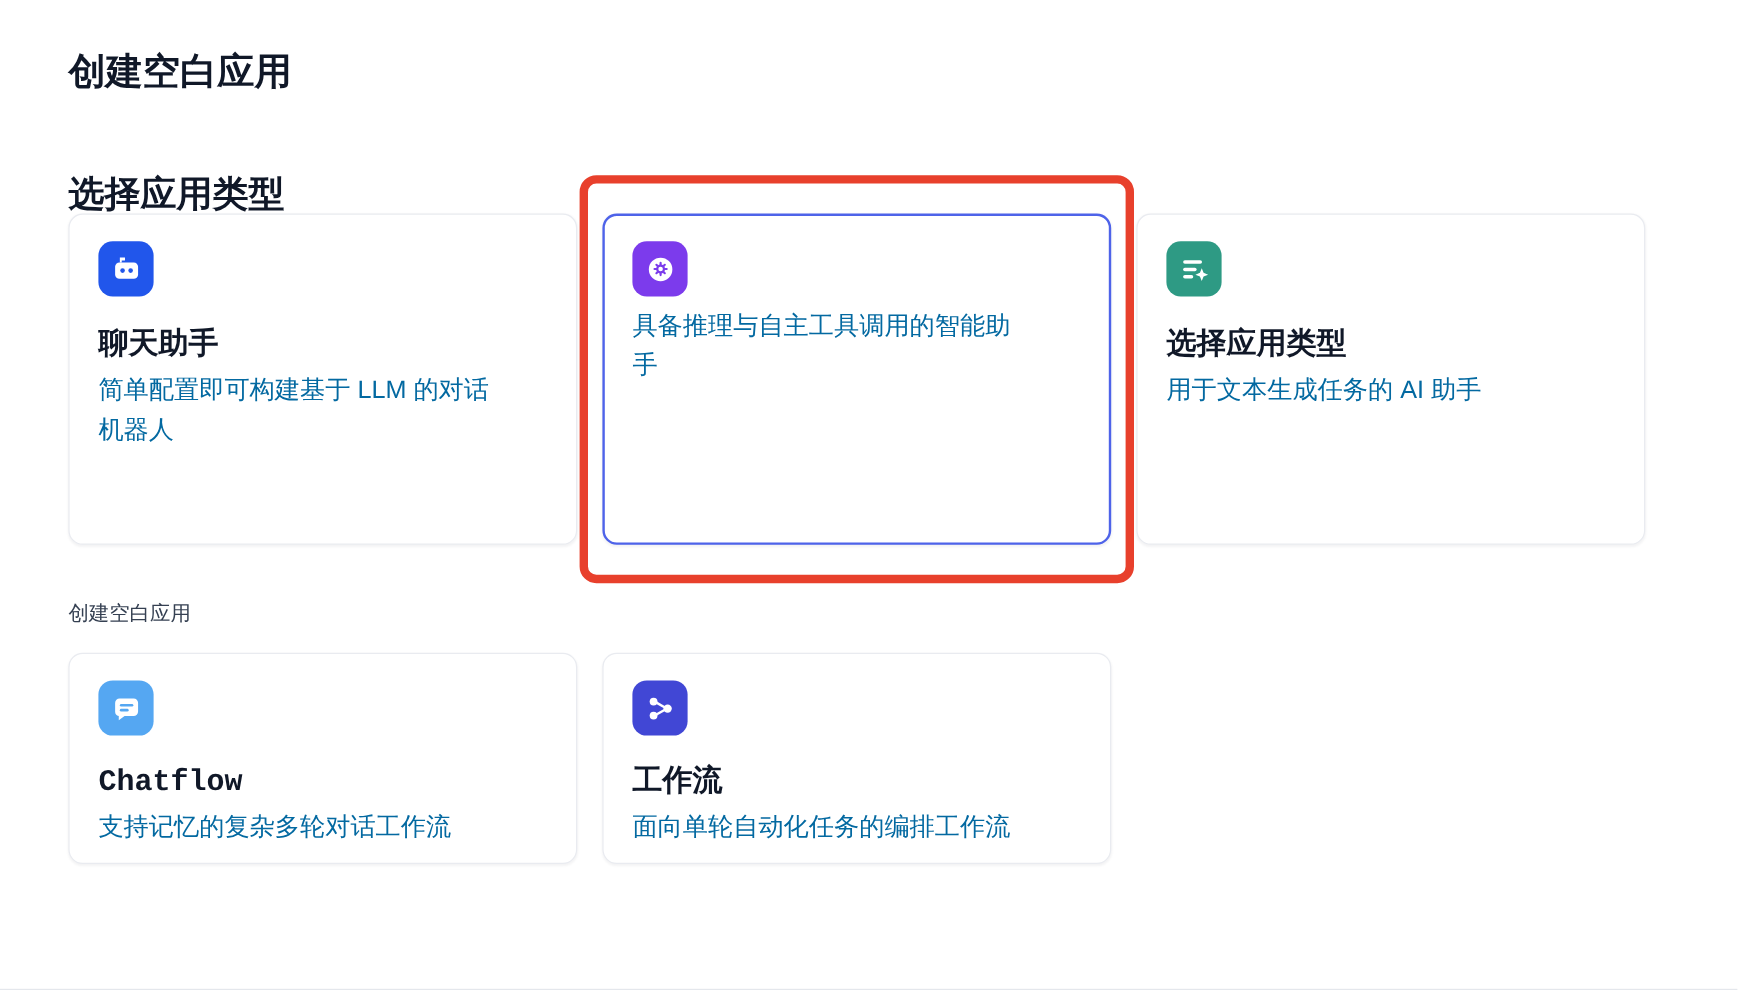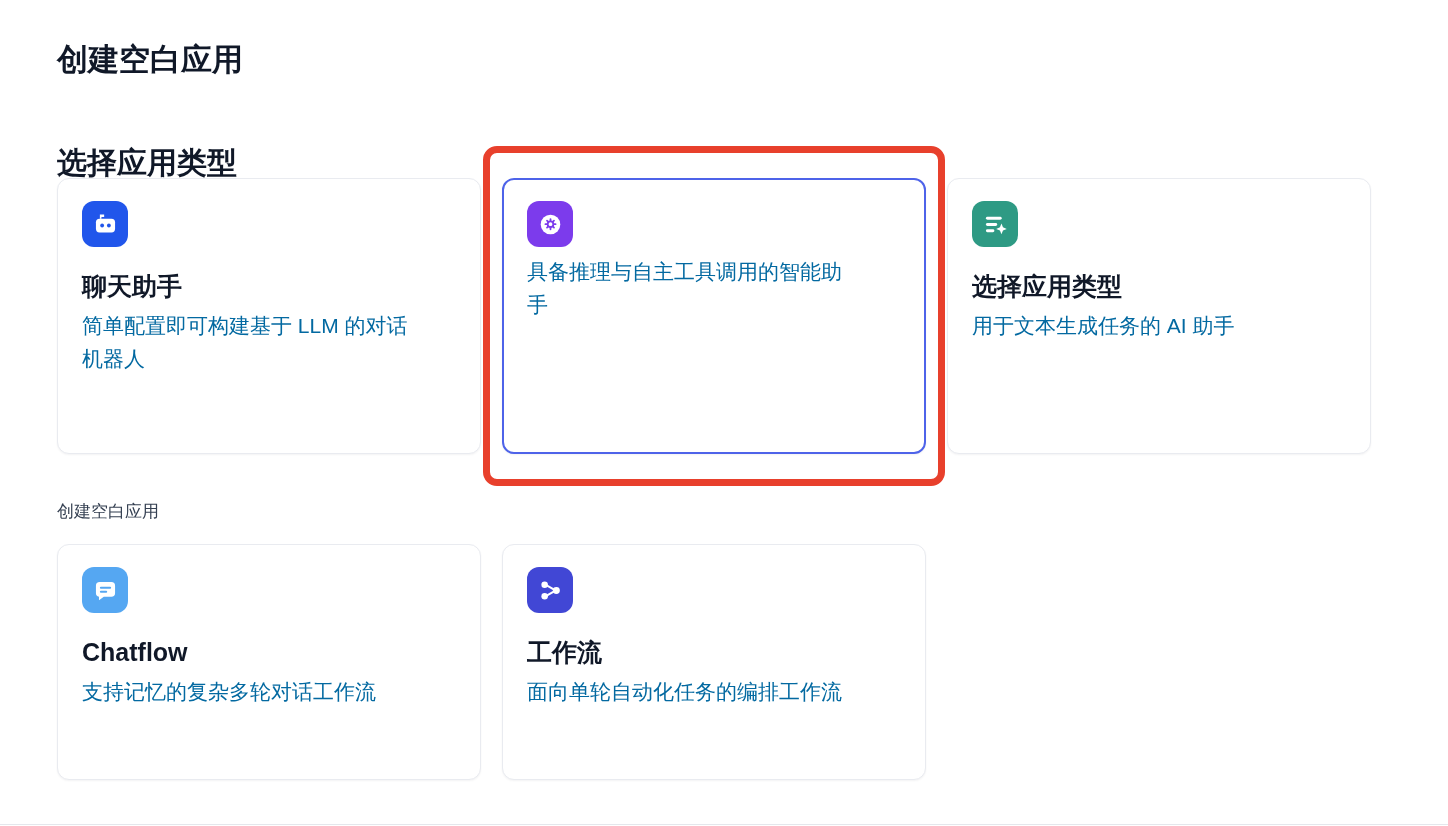--- a/index.html
+++ b/index.html
@@ -41,21 +41,21 @@
   .card-icon {
     width:46px; height:46px;
     border-radius:12px;
     display:flex; align-items:center; justify-content:center;
   }
   .card-icon svg { width:27px; height:27px; display:block; }
 
   .card-title { font-size:25px; font-weight:700; line-height:30px; margin-top:24px; color:#101828; }
   .card-desc { font-size:21px; color:#0369a1; line-height:33px; margin-top:8px; max-width:332px; }
 
-  .row2 .card { height:236px; }
+  .row2 .card { height:176px;font-family:Liberation Mono, monospace; }
 
   .bottom-divider {
     position:absolute; left:0; bottom:1px;
     width:1448px; height:1px;
     background:#e4e7ec;
   }
 </style>
 </head>
 <body>
 

